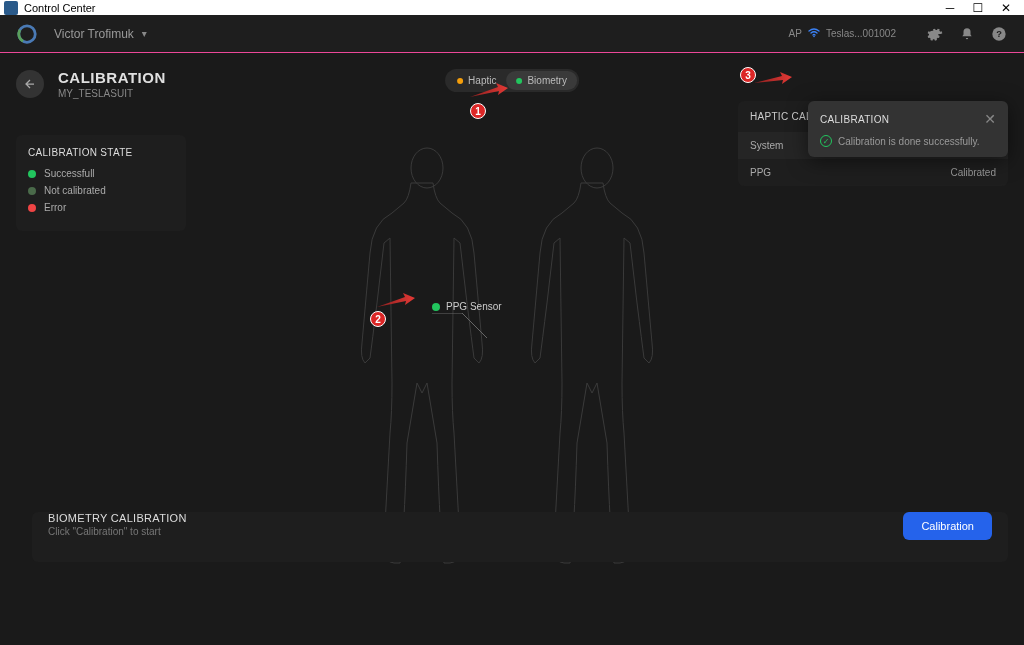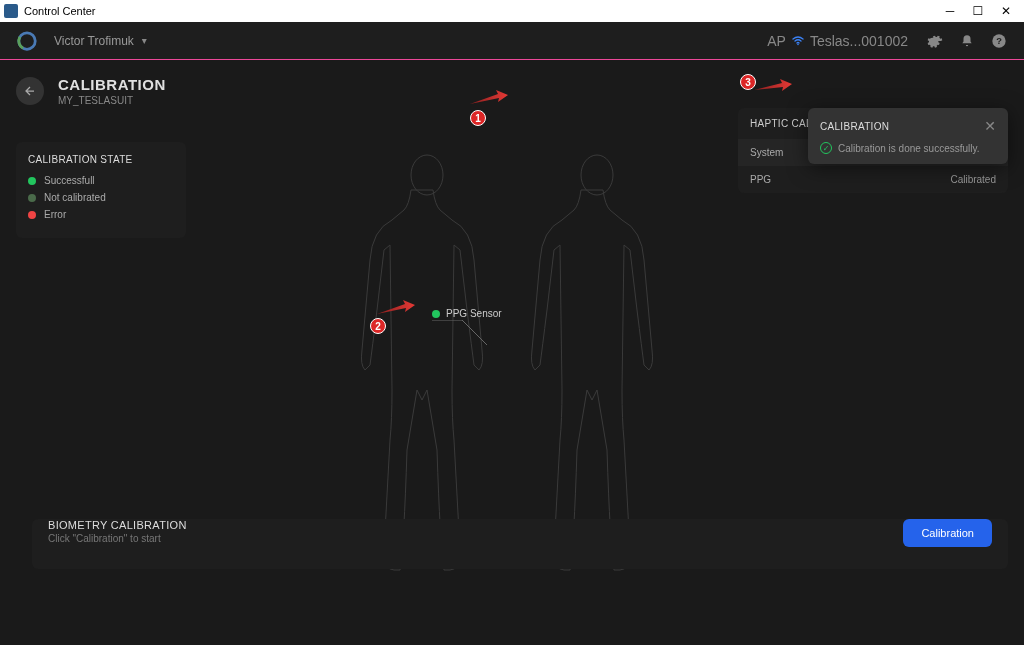--- a/index.html
+++ b/index.html
@@ -1,27 +1,27 @@
 <!DOCTYPE html>
 <html><head>
 <meta charset="utf-8">
 <style>
 *{box-sizing:border-box;margin:0;padding:0;font-family:-apple-system,BlinkMacSystemFont,'Segoe UI',Arial,sans-serif}
 body{background:#1a1a1a;color:#e0e0e0;width:1024px;height:645px;overflow:hidden;position:relative}
-.titlebar{height:22px;background:#fff;color:#000;display:flex;align-items:center;padding:0 4px;font-size:11px}
+.titlebar{height:15px;background:#fff;color:#000;display:flex;align-items:center;padding:0 4px;font-size:11px}
 .titlebar-icon{width:14px;height:14px;background:#2a5a8a;border-radius:2px;margin-right:6px}
 .titlebar-text{flex:1}
 .titlebar-controls{display:flex;gap:0}
 .titlebar-btn{width:28px;height:22px;display:flex;align-items:center;justify-content:center;font-size:12px;cursor:pointer}
 .topbar{height:38px;background:#1e1e1e;display:flex;align-items:center;padding:0 16px;border-bottom:1px solid #ec4899}
 .app-logo{width:22px;height:22px;margin-right:16px}
 .user-name{font-size:12px;color:#999;margin-right:8px}
 .chevron{color:#888;font-size:10px}
 .topbar-spacer{flex:1}
-.ap-info{font-size:14px;color:#888;display:flex;align-items:center;gap:6px;margin-right:4px}
+.ap-info{font-size:10px;color:#888;display:flex;align-items:center;gap:6px;margin-right:16px}
 .wifi-icon{color:#3b82f6}
 .topbar-icon{color:#888;width:18px;height:18px;margin-left:14px;cursor:pointer;display:flex;align-items:center;justify-content:center}
 .content{position:relative;height:525px;padding:16px}
 .page-header{display:flex;align-items:center;gap:14px;margin-bottom:10px}
 .back-btn{width:28px;height:28px;border-radius:50%;background:#333;display:flex;align-items:center;justify-content:center;color:#aaa;cursor:pointer}
 .page-title{font-size:15px;font-weight:700;letter-spacing:0.5px}
 .page-subtitle{font-size:10px;color:#888;margin-top:2px}
 .tab-switcher{position:absolute;top:16px;left:50%;transform:translateX(-50%);background:#2a2a2a;border-radius:14px;display:flex;padding:2px;font-size:10px}
 .tab{padding:4px 10px;border-radius:12px;display:flex;align-items:center;gap:5px;cursor:pointer;color:#bbb}
 .tab.active{background:#3a3a3a}
@@ -121,20 +121,30 @@
       <svg width="12" height="12" viewBox="0 0 24 24" fill="none" stroke="#aaa" stroke-width="2.5">
           <path d="M12 4l-8 8 8 8M4 12h16"></path>
         </svg>
     </div>
     <div>
       <div class="page-title">CALIBRATION</div>
       <div class="page-subtitle">MY_TESLASUIT</div>
     </div>
   </div>
 
+  <div class="tab-switcher">
+    <div class="tab">
+      <span class="tab-dot dot-orange"></span>
+      <span>Haptic</span>
+    </div>
+    <div class="tab active">
+      <span class="tab-dot dot-green"></span>
+      <span>Biometry</span>
+    </div>
+  </div>
 
   <div class="legend-panel">
     <div class="legend-title">CALIBRATION STATE</div>
     <div class="legend-item">
       <span class="legend-dot ldot-green"></span>
       <span>Successfull</span>
     </div>
     <div class="legend-item">
       <span class="legend-dot ldot-dim"></span>
       <span>Not calibrated</span>

